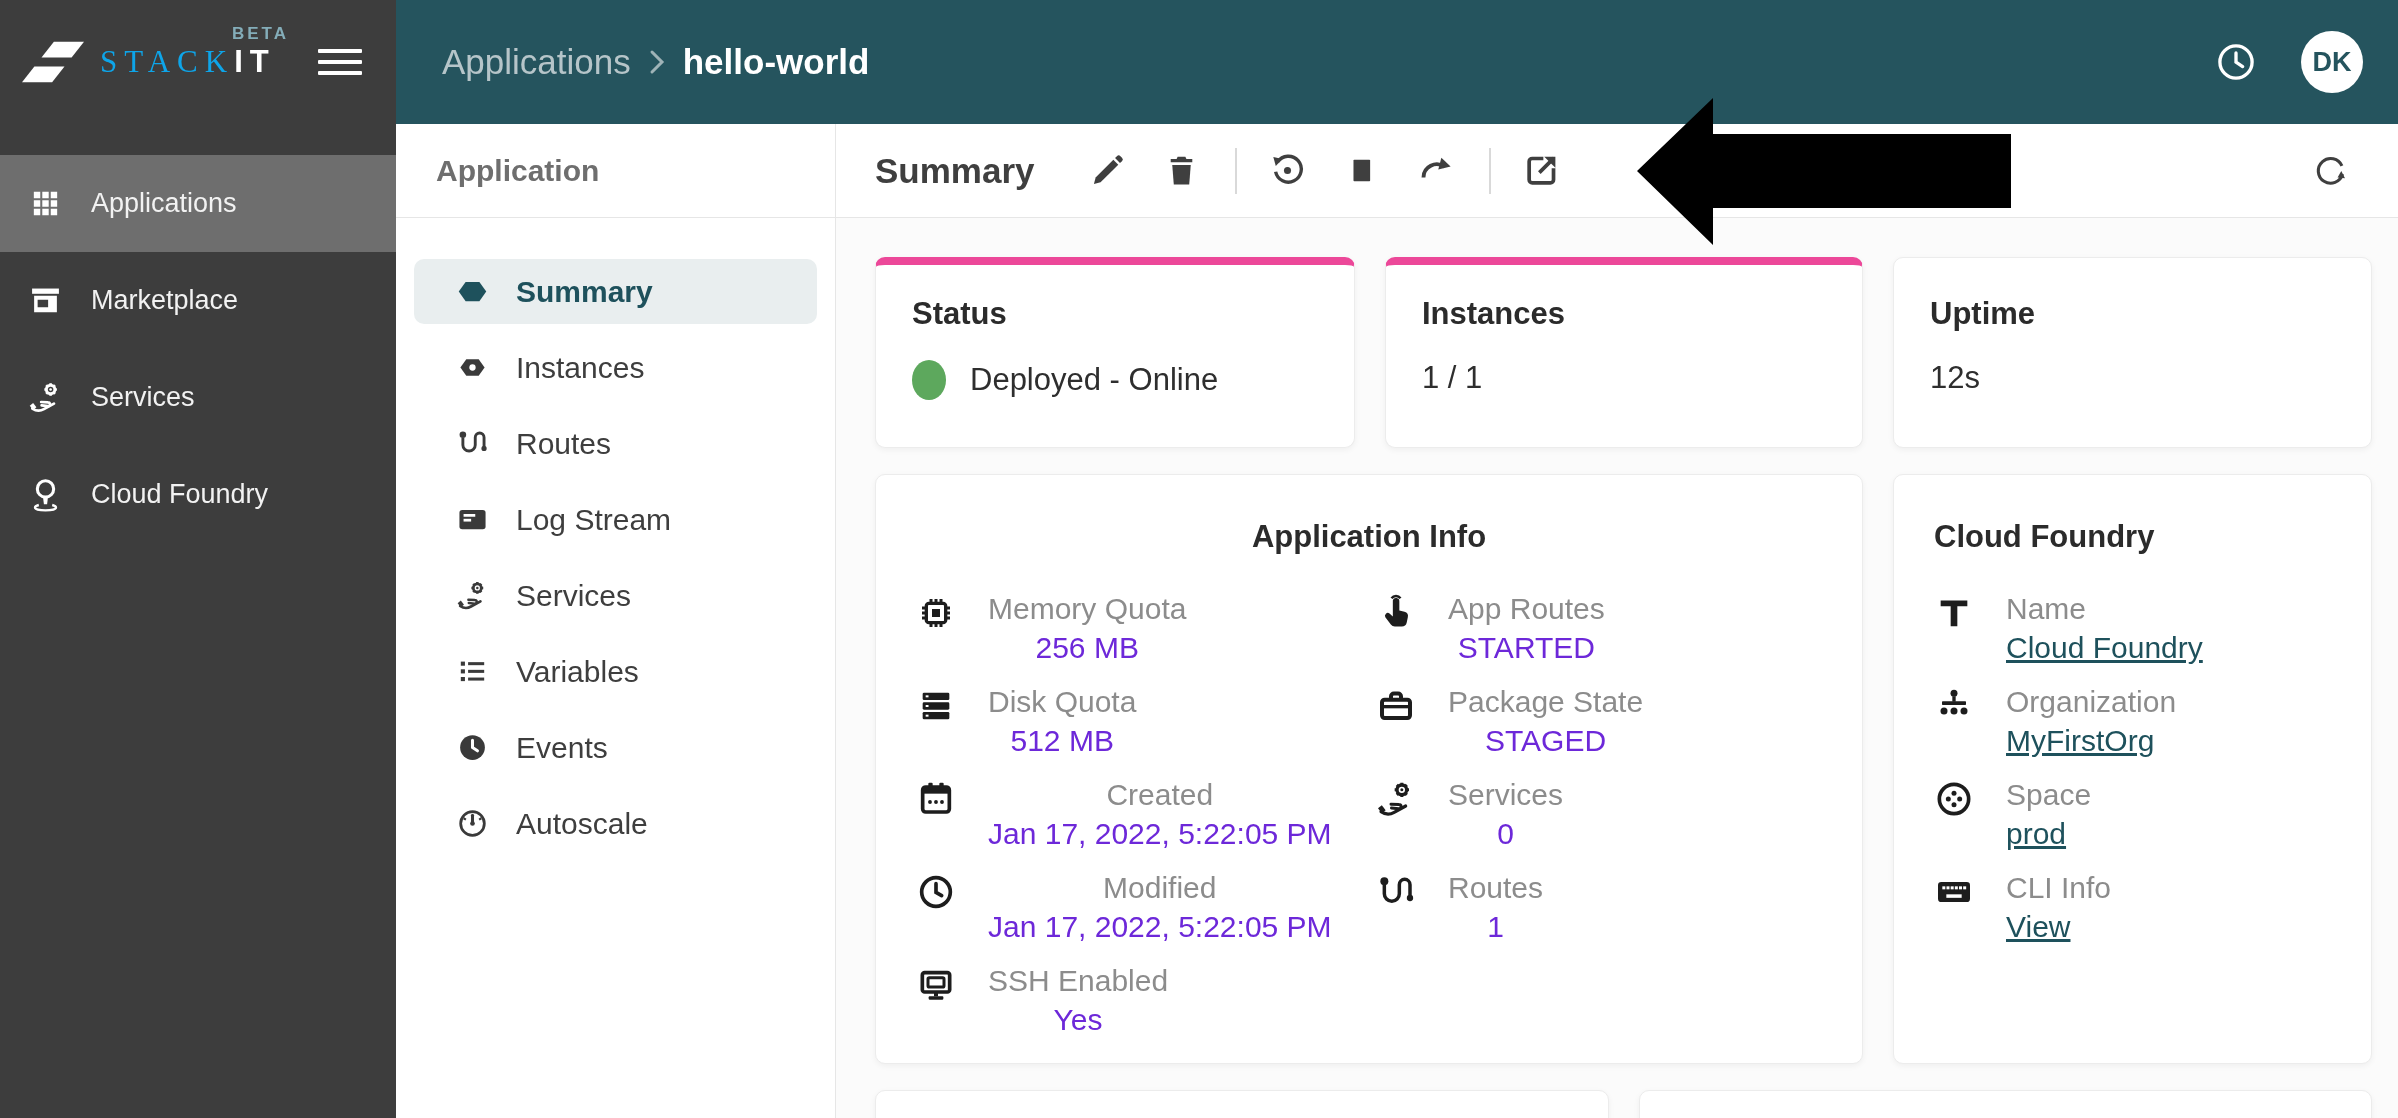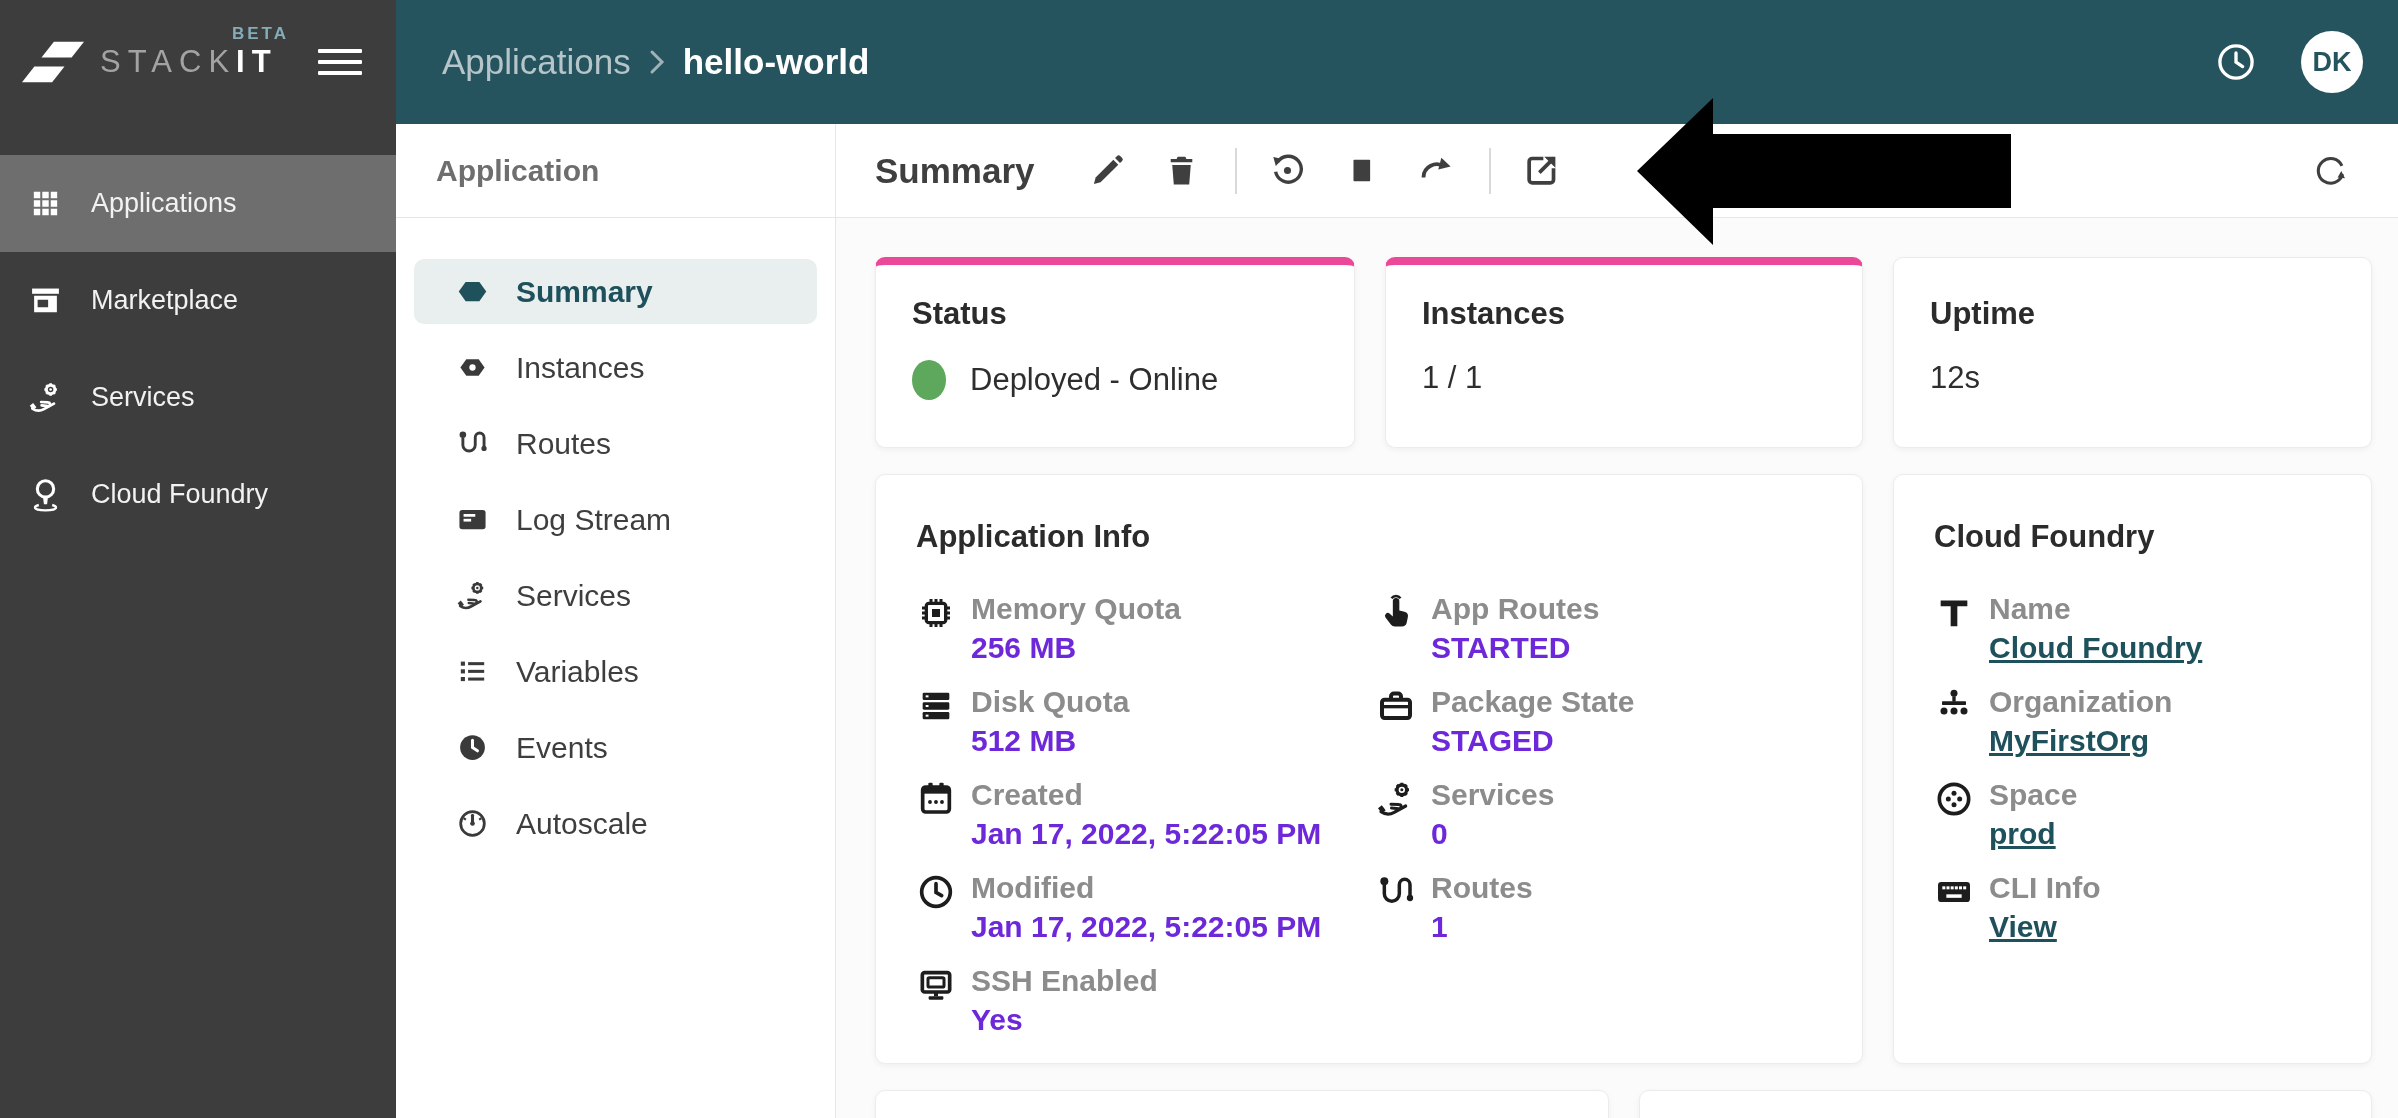--- a/index.html
+++ b/index.html
@@ -7,21 +7,21 @@
   .app{
     width:2398px;height:1118px;position:relative;overflow:hidden;
     font-family:"Liberation Sans",sans-serif;display:flex;flex-direction:column;
     background:#fbfbfb;
   }
   
   .topbar{height:124px;display:flex;flex-shrink:0;}
   .brand{width:396px;background:#3d3d3d;display:flex;align-items:center;padding-left:22px;position:relative;flex-shrink:0;}
   .logo-glyph{width:62px;height:46px;margin-right:16px;flex-shrink:0;}
   .wordmark{color:#fff;font-size:31px;letter-spacing:7px;white-space:nowrap;}
-  .wordmark .light{font-weight:400;color:#a3a3a3;}
+  .wordmark .light{font-weight:400;color:#0ea5e9;font-family:Liberation Serif, serif;}
   .wordmark .bold{font-weight:700;}
   .beta{position:absolute;left:232px;top:24px;color:#84adb9;font-size:17px;font-weight:700;letter-spacing:3px;}
   .hamburger{margin-left:auto;margin-right:34px;width:44px;height:34px;display:flex;flex-direction:column;justify-content:center;gap:7px;background:none;border:none;cursor:pointer;padding:0;}
   .hamburger span{display:block;height:4px;background:#fff;border-radius:1px;}
   .header{flex:1;background:#25545e;display:flex;align-items:center;padding:0 35px 0 46px;}
   .breadcrumb{display:flex;align-items:center;gap:18px;font-size:35px;}
   .crumb-parent{color:#b6c5c9;cursor:pointer;}
   .crumb-sep{width:16px;height:26px;}
   .crumb-current{color:#ffffff;font-weight:700;}
   .header-right{margin-left:auto;display:flex;align-items:center;gap:44px;}
@@ -50,27 +50,27 @@
   .tool-sep{width:2px;height:46px;background:#d9d9d9;margin:0 28px 0 2px;}
   .refresh-btn{margin-left:auto;margin-right:0;}
   
   .content{flex:1;padding:39px 26px 0 39px;display:grid;grid-template-columns:480px 478px 479px;column-gap:30px;row-gap:26px;grid-template-rows:191px 590px auto;align-content:start;}
   .card{background:#fff;border:1px solid #ececec;border-radius:10px;box-shadow:0 2px 6px rgba(0,0,0,0.05);}
   .stat-card{padding:38px 36px 0 36px;}
   .green-top{border-top:8px solid #ec4899;padding-top:31px;}
   .stat-title{font-size:31px;font-weight:700;color:#2b2b2b;}
   .stat-value-row{margin-top:28px;display:flex;align-items:center;gap:24px;font-size:31px;color:#2e2e2e;}
   .status-dot{width:34px;height:40px;border-radius:50%;background:#5da85d;flex-shrink:0;}
-  .info-card{grid-column:1 / span 2;padding:44px 40px 0 40px;}
+  .info-card{grid-column:1 / span 2;padding:44px 40px 0 40px;text-align:center;}
   .cf-card{grid-column:3;padding:44px 40px 0 40px;}
   .card-title{font-size:31px;font-weight:700;color:#2b2b2b;margin-bottom:36px;}
   .info-cols{display:flex;}
   .info-col-left{width:460px;flex-shrink:0;}
   .info-col-right{flex:1;}
-  .info-row{display:flex;gap:15px;margin-bottom:18px;font-weight:bold;}
+  .info-row{display:flex;gap:32px;margin-bottom:18px;}
   .info-icon{width:40px;height:40px;flex-shrink:0;color:#1d1d1d;margin-top:2px;}
   .info-label{font-size:30px;color:#8c8c8c;line-height:36px;}
   .info-value{font-size:30px;color:#6d28d9;line-height:36px;margin-top:3px;}
   .info-link{font-size:30px;color:#1e515c;line-height:36px;margin-top:3px;text-decoration:underline;cursor:pointer;display:inline-block;}
   .cf-row-last{}
   .bottom-row{grid-column:1 / span 3;display:flex;gap:30px;}
   .bottom-card{width:735px;height:60px;border-radius:10px;}
   
   .annotation-arrow{position:absolute;left:1637px;top:98px;width:374px;height:147px;z-index:60;pointer-events:none;}
   svg{display:block;}

